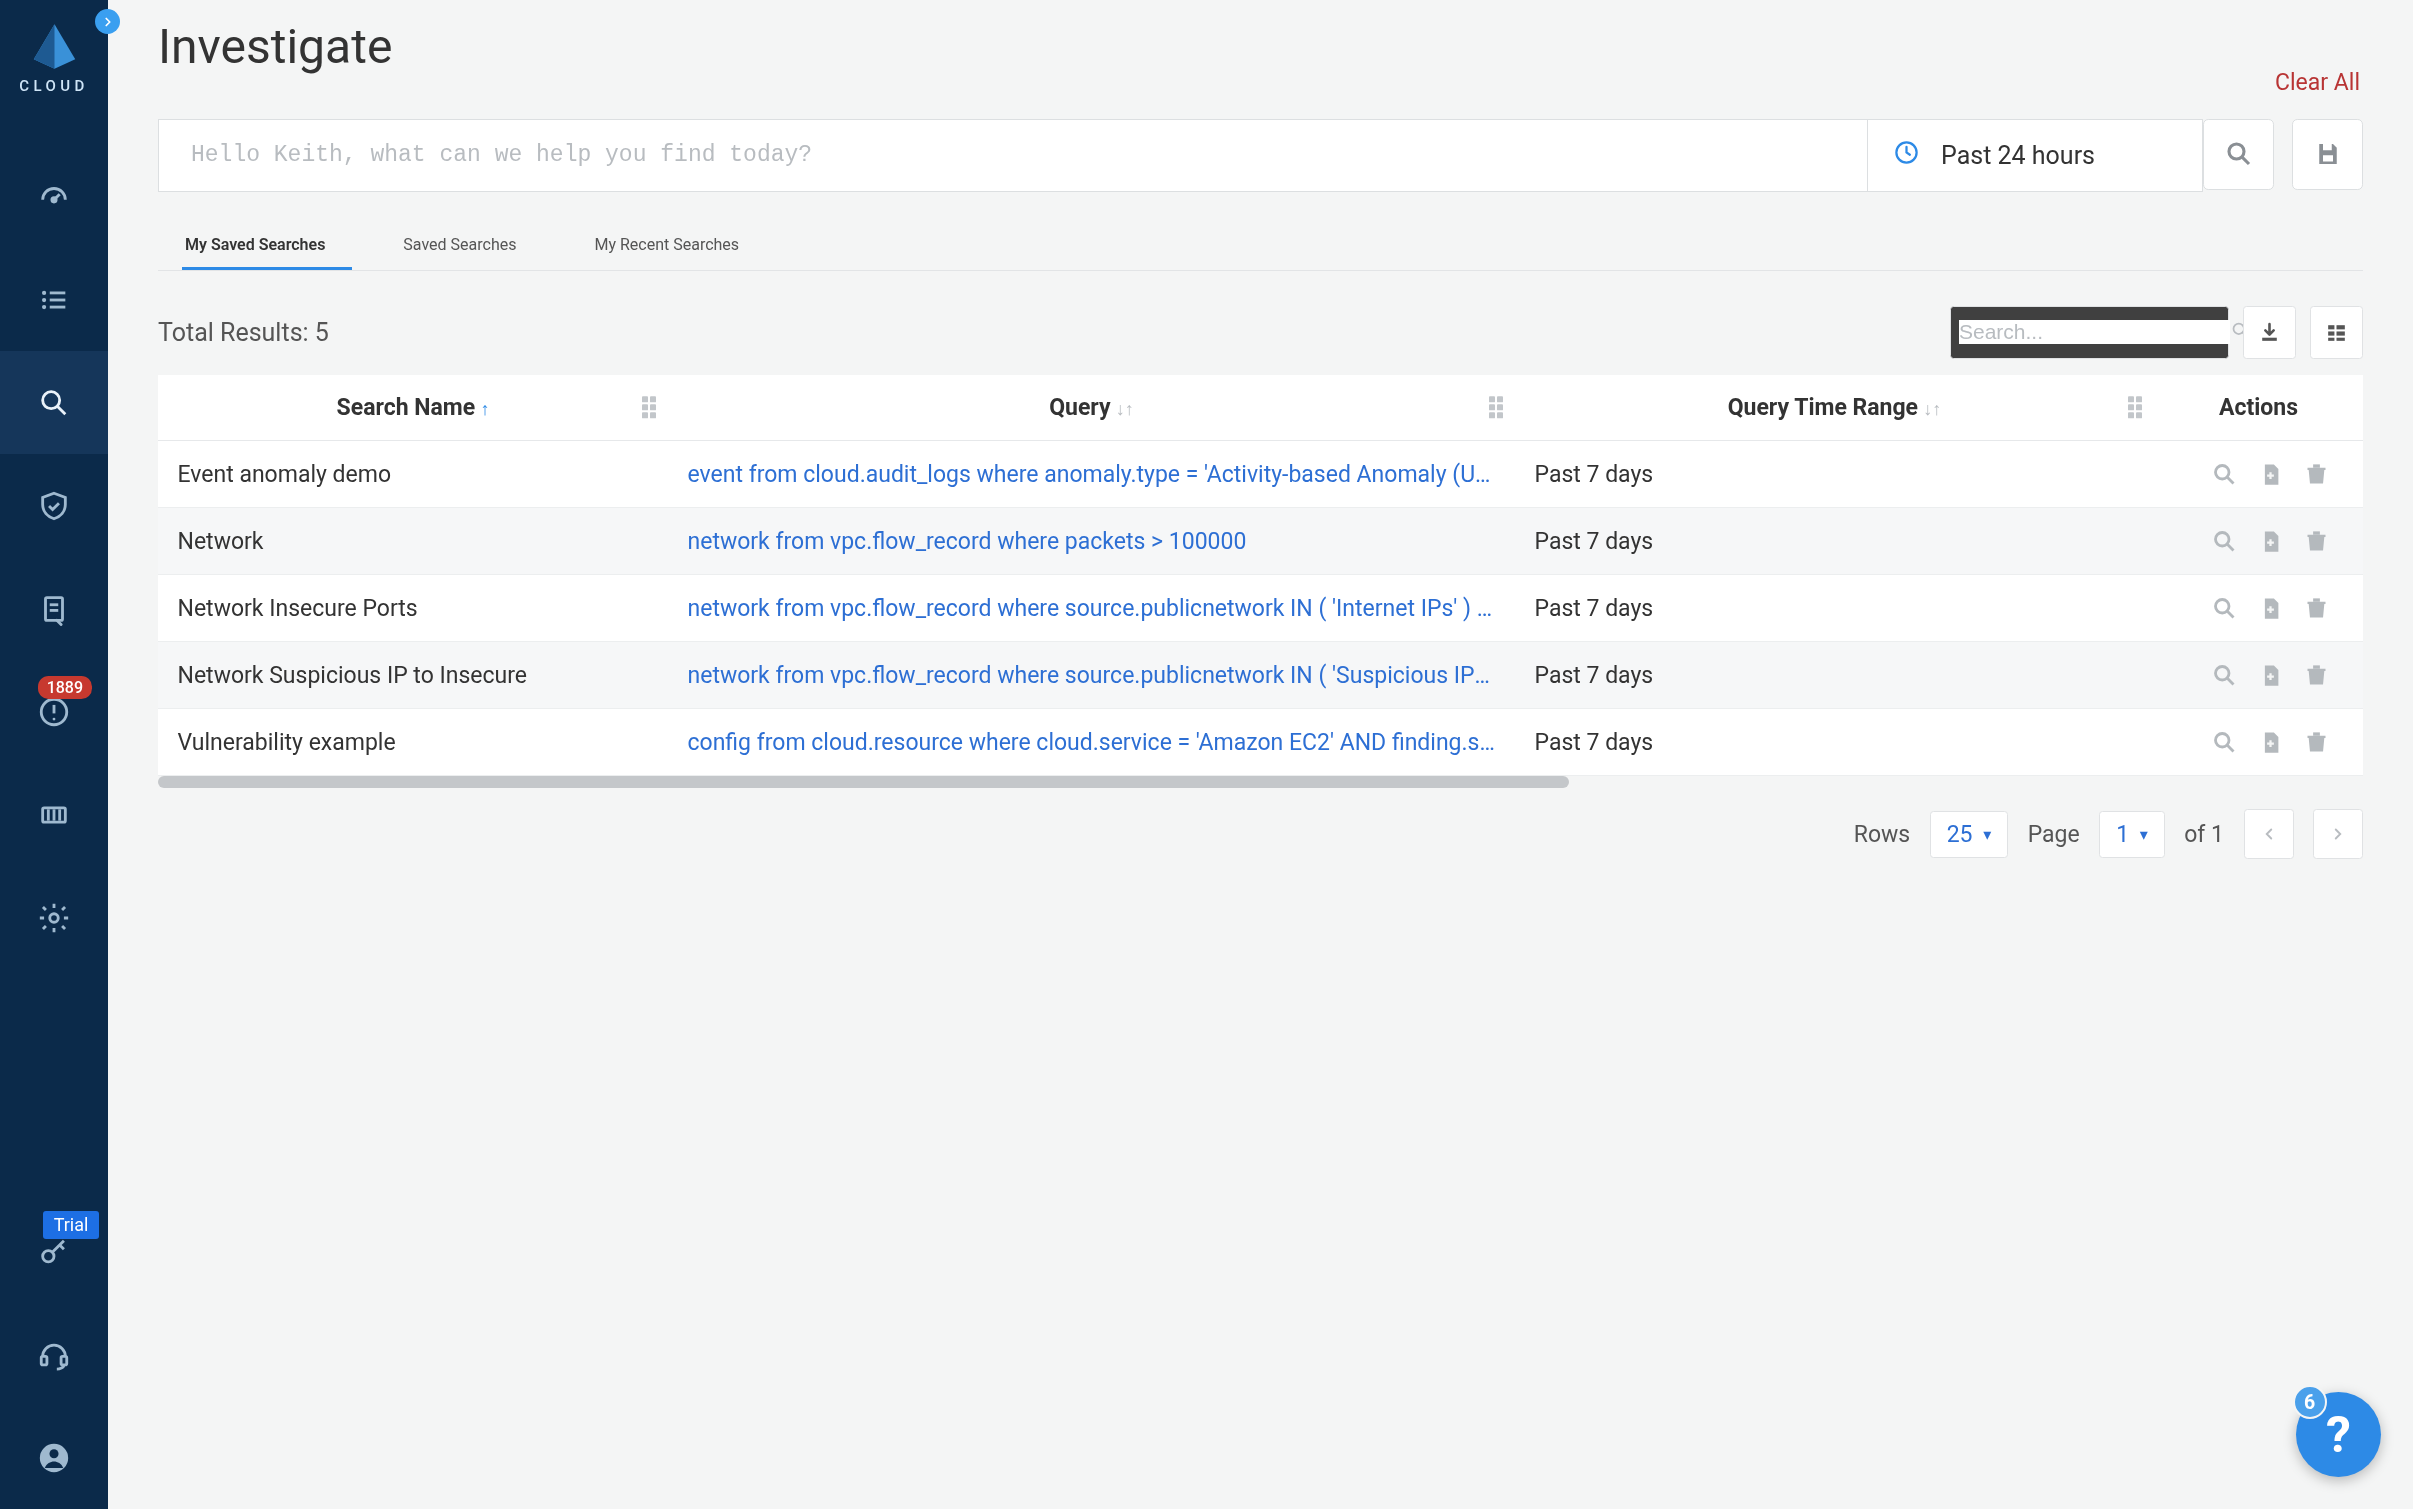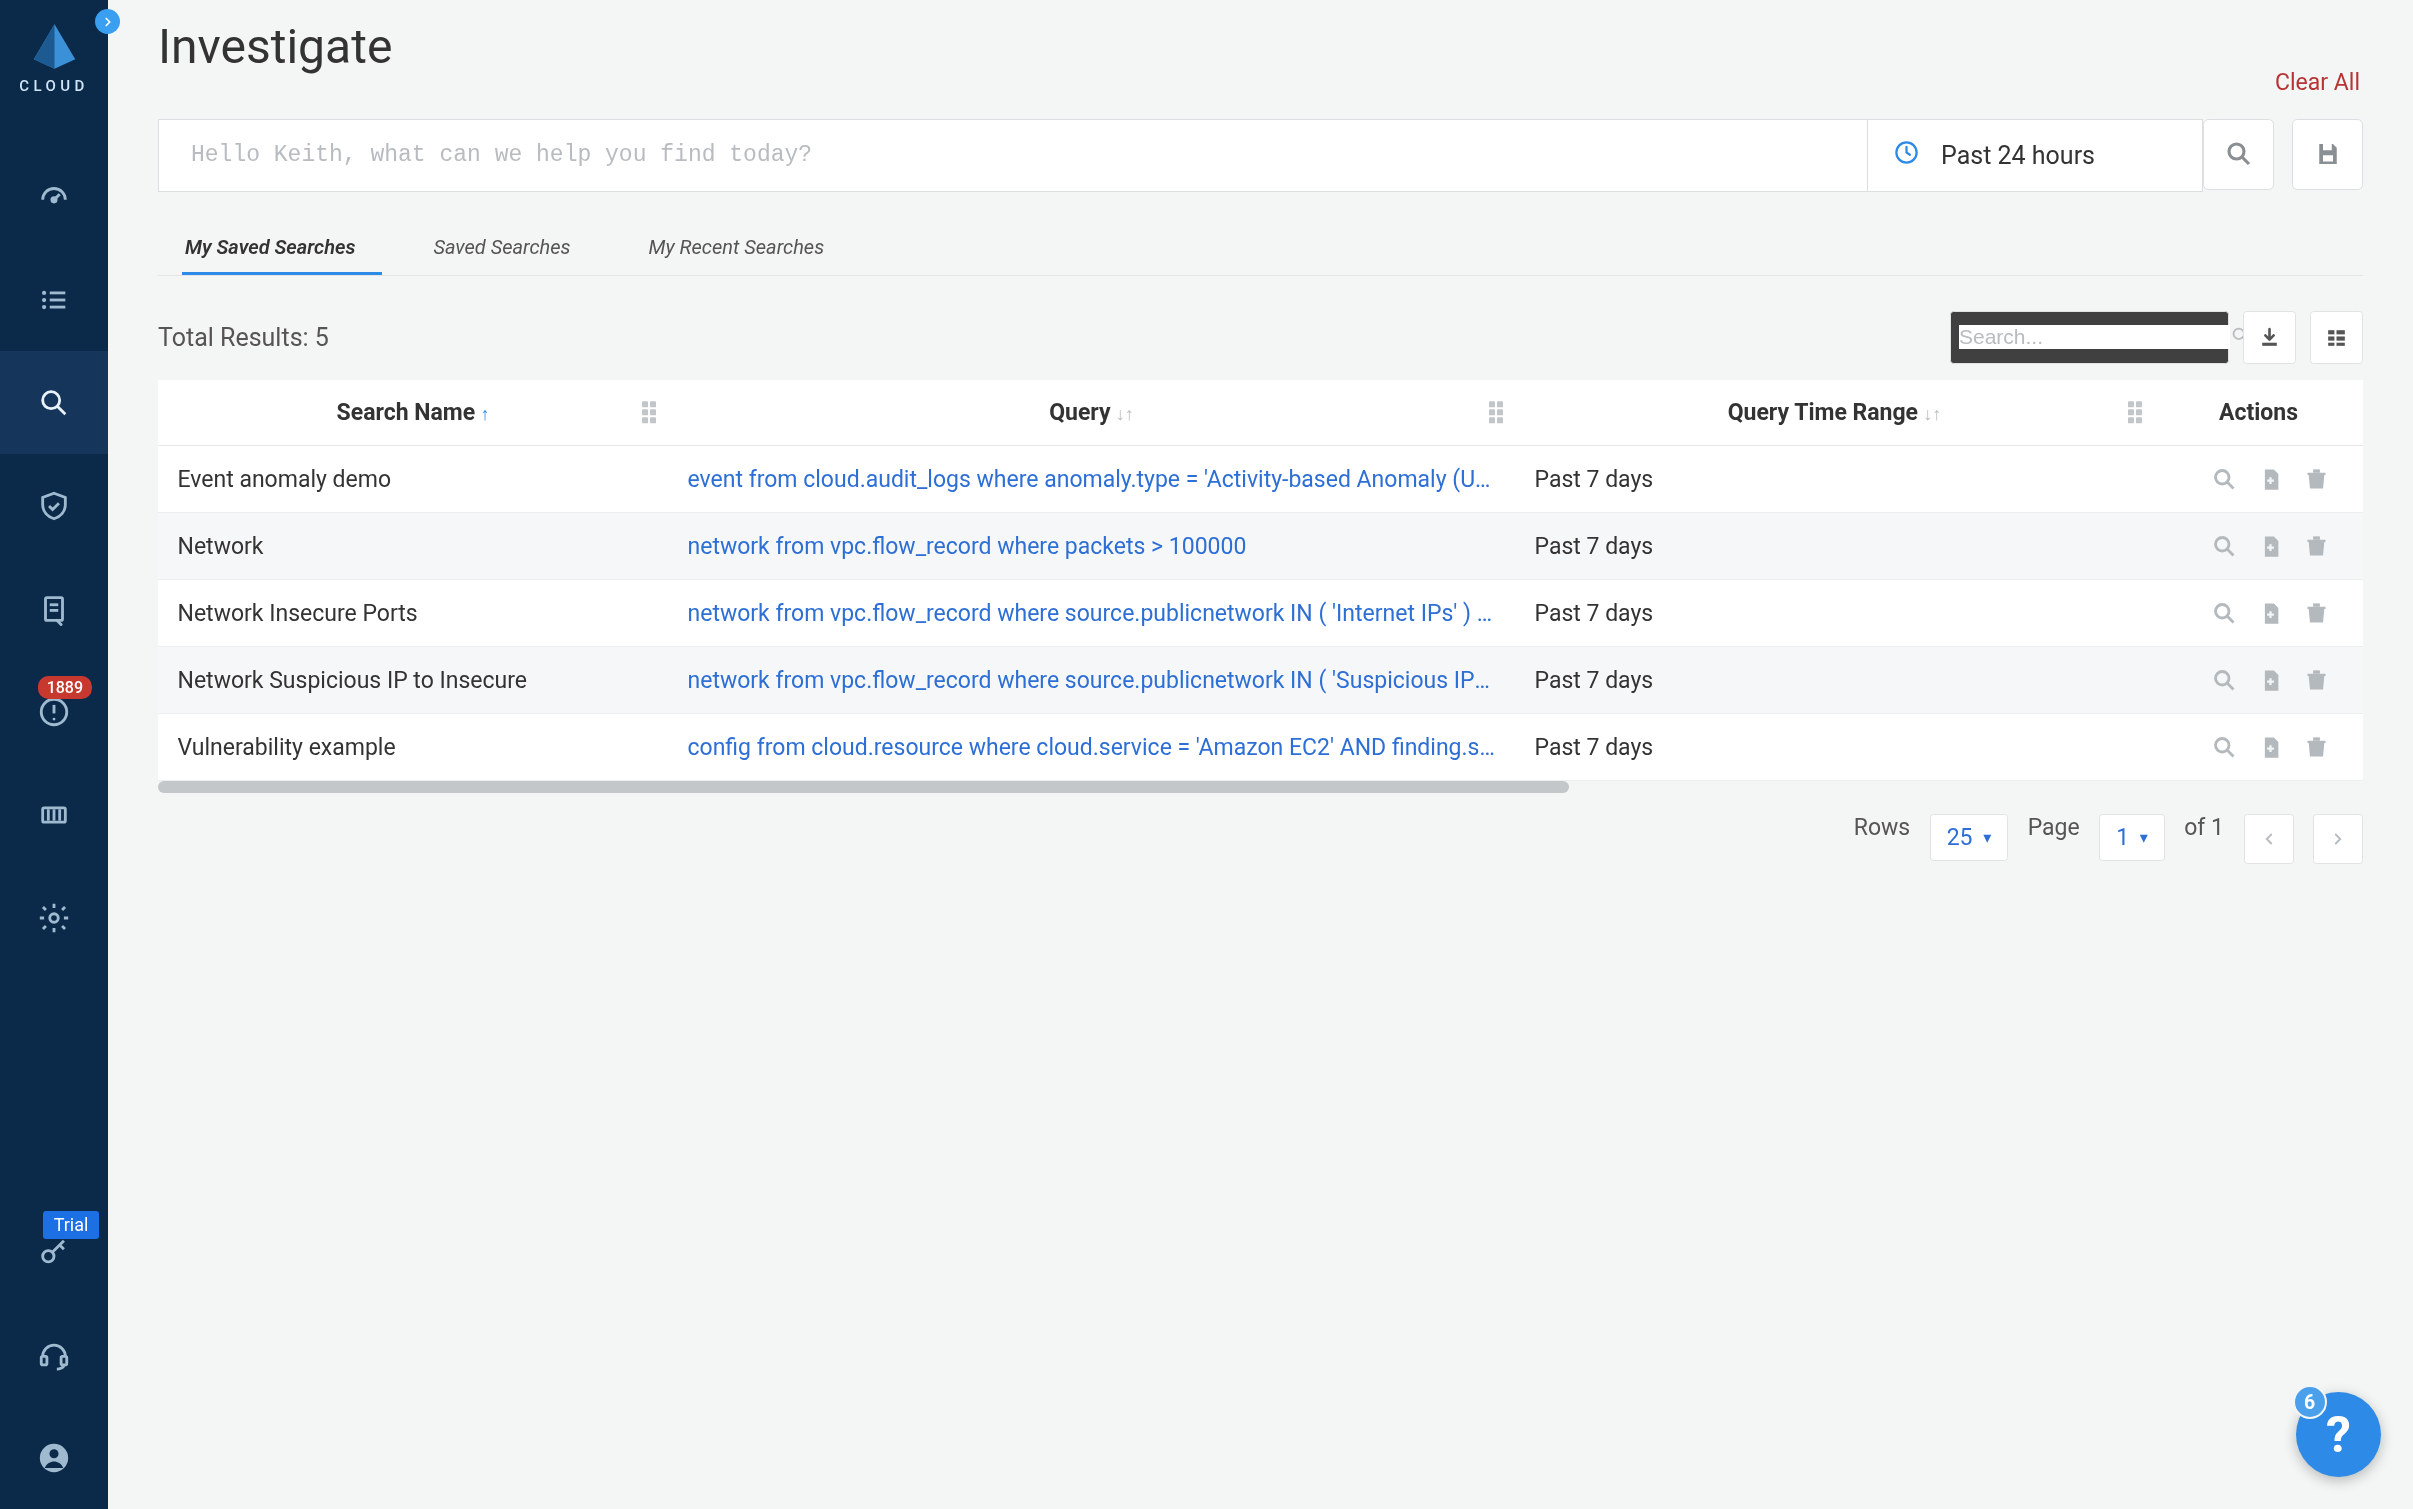--- a/index.html
+++ b/index.html
@@ -142,26 +142,25 @@
 
   
   .tabs {
     display: flex;
     margin-top: 27px;
     border-bottom: 0.9px solid #e2e4e6;
     gap: 78px;
     padding-left: 27px;
   }
   .tab {
-    font-size: 20px;
+    font-size: 16px;
     padding: 16px 0;
     color: #555;
     cursor: pointer;
     position: relative;
-    font-style: italic;
   }
   .tab.active { font-weight: 600; color: #333; }
   .tab.active::after {
     content: "";
     position: absolute;
     left: -3.5px; right: -27px; bottom: -0.9px;
     height: 3.5px;
     background: #2d8ae6;
   }
 
@@ -245,21 +244,21 @@
     background: #c4c7ca;
     border-radius: 6.2px;
     margin-top: 0;
     width: 64%;
   }
 
   
   .pagination {
     display: flex;
     justify-content: flex-end;
-    align-items: flex-start;
+    align-items: center;
     gap: 19.5px;
     margin-top: 21px;
     font-size: 23px;
     color: #555;
   }
   .sel {
     border: 0.9px solid #e0e2e4;
     border-radius: 3.5px;
     background: #fff;
     display: flex; align-items: center;

